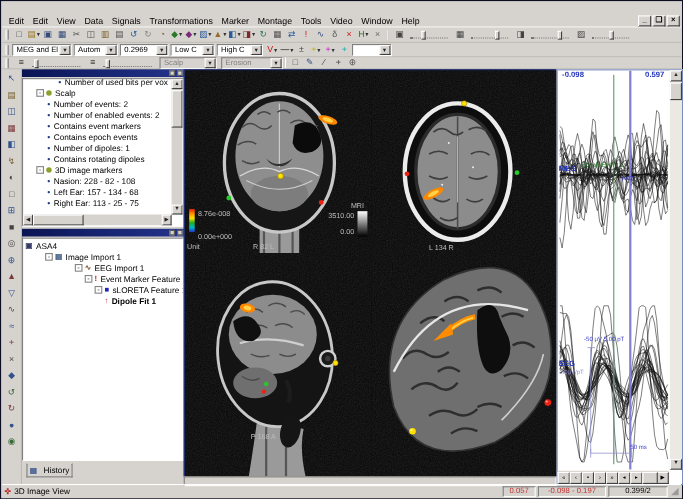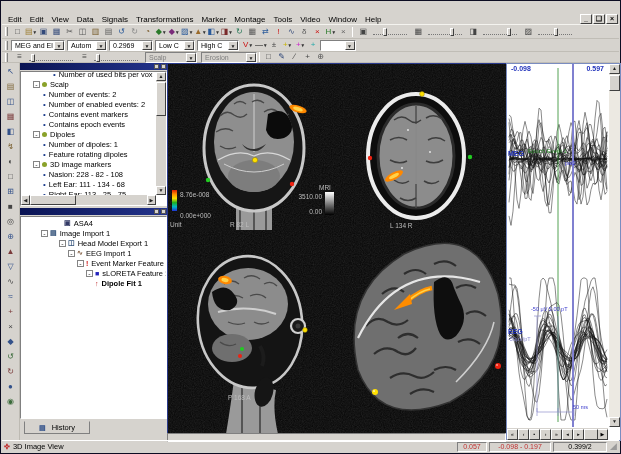--- a/index.html
+++ b/index.html
@@ -35,21 +35,21 @@
 .navybtn{position:absolute;top:1px;width:5px;height:5px;background:#d6d3ce;border:1px solid #555}
 .tree{position:absolute;left:0;right:0;background:#fff;border:1px solid;border-color:#808080 #fff #fff #808080;overflow:hidden;font-size:7.5px}
 .trow{height:10px;display:flex;align-items:center;white-space:nowrap}
 .tbox{width:7px;height:7px;border:1px solid #848484;background:#fff;font-size:7px;line-height:5px;text-align:center;margin-right:2px;flex:none;color:#333}
 .dot{width:5px;height:5px;border-radius:50%;background:#8aa22a;margin-right:3px;flex:none}
 .bul{color:#1b3c8c;margin-right:3px;font-size:8px;flex:none}
 .ticon{margin-right:3px;font-size:7px;font-style:normal;flex:none;font-weight:bold}
 .sb{background:#d6d3ce}
 .sbtn{background:#d6d3ce;border:1px solid;border-color:#fff #404040 #404040 #fff;font-size:5px;text-align:center;color:#222}
 .thumb{background:#d6d3ce;border:1px solid;border-color:#fff #404040 #404040 #fff}
-.histtab{position:absolute;left:4px;top:358px;height:13px;display:inline-flex;align-items:center;padding:0 14px;background:#d6d3ce;border:1px solid #808080;border-top-color:#d6d3ce;font-size:7.5px;gap:3px}
+.histtab{position:absolute;left:4px;top:358px;height:13px;display:inline-flex;align-items:center;padding:0 2px;background:#d6d3ce;border:1px solid #808080;border-top-color:#d6d3ce;font-size:7.5px;gap:3px}
 .imgarea{position:absolute;left:166px;top:62px;width:339px;height:370px;background:#000;border:1px solid #2a3a8c}
 .quad{position:absolute}
 .anno{position:absolute;color:#bdbdbd;font-size:6.5px;white-space:nowrap;line-height:7px}
 .cbar{position:absolute;width:5px;background:linear-gradient(#e02000,#ff9000,#ffe000,#20b020,#00b8c8,#2030d0)}
 .gbar{position:absolute;width:9px;background:linear-gradient(#fff,#000)}
 .imgfoot{position:absolute;left:166px;top:432px;width:339px;height:9px;background:#d6d3ce;border:1px solid;border-color:#808080 #fff #fff #808080}
 .tracepanel{position:absolute;left:505px;top:62px;width:115px;height:378px;background:#fff;border:1px solid #7a8cc0}
 .tlab{position:absolute;color:#2233bb;font-weight:bold;font-size:7px;white-space:nowrap}
 .tsub{position:absolute;color:#8a8ad0;font-size:5.5px;white-space:nowrap}
 .tgreen{position:absolute;color:#1e7a1e;font-size:6px;white-space:nowrap}
@@ -417,45 +417,40 @@
             <span>Number of enabled events: 2</span>
           </div>
           <div class="trow" style="padding-left: 20px;">
             <span class="bul">•</span>
             <span>Contains event markers</span>
           </div>
           <div class="trow" style="padding-left: 20px;">
             <span class="bul">•</span>
             <span>Contains epoch events</span>
           </div>
-          <div class="trow" style="padding-left: 10px;">
-            <span class="tbox">-</span>
-            <span class="dot"></span>
-            <span>Dipoles</span>
-          </div>
           <div class="trow" style="padding-left: 20px;">
             <span class="bul">•</span>
             <span>Number of dipoles: 1</span>
           </div>
           <div class="trow" style="padding-left: 20px;">
             <span class="bul">•</span>
-            <span>Feature rotating dipoles</span>
+            <span>Contains rotating dipoles</span>
           </div>
           <div class="trow" style="padding-left: 10px;">
             <span class="tbox">-</span>
             <span class="dot"></span>
             <span>3D image markers</span>
           </div>
           <div class="trow" style="padding-left: 20px;">
             <span class="bul">•</span>
             <span>Nasion: 228 - 82 - 108</span>
           </div>
           <div class="trow" style="padding-left: 20px;">
             <span class="bul">•</span>
-            <span>Left Ear: 111 - 134 - 68</span>
+            <span>Left Ear: 157 - 134 - 68</span>
           </div>
           <div class="trow" style="padding-left: 20px;">
             <span class="bul">•</span>
             <span>Right Ear: 113 - 25 - 75</span>
           </div>
         </div>
       <div class="sb" style="position:absolute;right:0;top:0;bottom:10px;width:10px">
         <div class="sbtn" style="height:9px">▲</div>
         <div class="thumb" style="height:34px;margin-top:1px"></div>
         <div class="sbtn" style="height:9px;position:absolute;bottom:0;left:0;right:0">▼</div>
@@ -465,33 +460,28 @@
         <div class="thumb" style="width:46px;height:10px"></div>
         <div class="sbtn" style="width:9px;height:10px;margin-left:auto;line-height:8px">▶</div>
       </div>
     </div>
     <div class="navy" style="top:145px">
       <span class="navybtn" style="right:8px"></span>
       <span class="navybtn" style="right:1px"></span>
     </div>
     <div class="tree" style="top:153px;height:203px">
       <div style="margin-left:2px;margin-top:1px">
-          <div class="trow" style="padding-left: 0px; margin-left: 41px;">
+          <div class="trow" style="padding-left: 0px;">
             <span class="ticon" style="color: rgb(51, 58, 102);">▣</span>
             <span>ASA4</span>
           </div>
           <div class="trow" style="padding-left: 18px;">
             <span class="tbox">-</span>
             <span class="ticon" style="color: rgb(51, 82, 122);">▤</span>
             <span>Image Import 1</span>
-          </div>
-          <div class="trow" style="padding-left: 36px;">
-            <span class="tbox">-</span>
-            <span class="ticon" style="color: rgb(51, 82, 122);">◫</span>
-            <span>Head Model Export 1</span>
           </div>
           <div class="trow" style="padding-left: 45px;">
             <span class="tbox">-</span>
             <span class="ticon" style="color: rgb(122, 82, 51);">∿</span>
             <span>EEG Import 1</span>
           </div>
           <div class="trow" style="padding-left: 54px;">
             <span class="tbox">-</span>
             <span class="ticon" style="color: rgb(204, 17, 17);">!</span>
             <span>Event Marker Feature 1</span>

